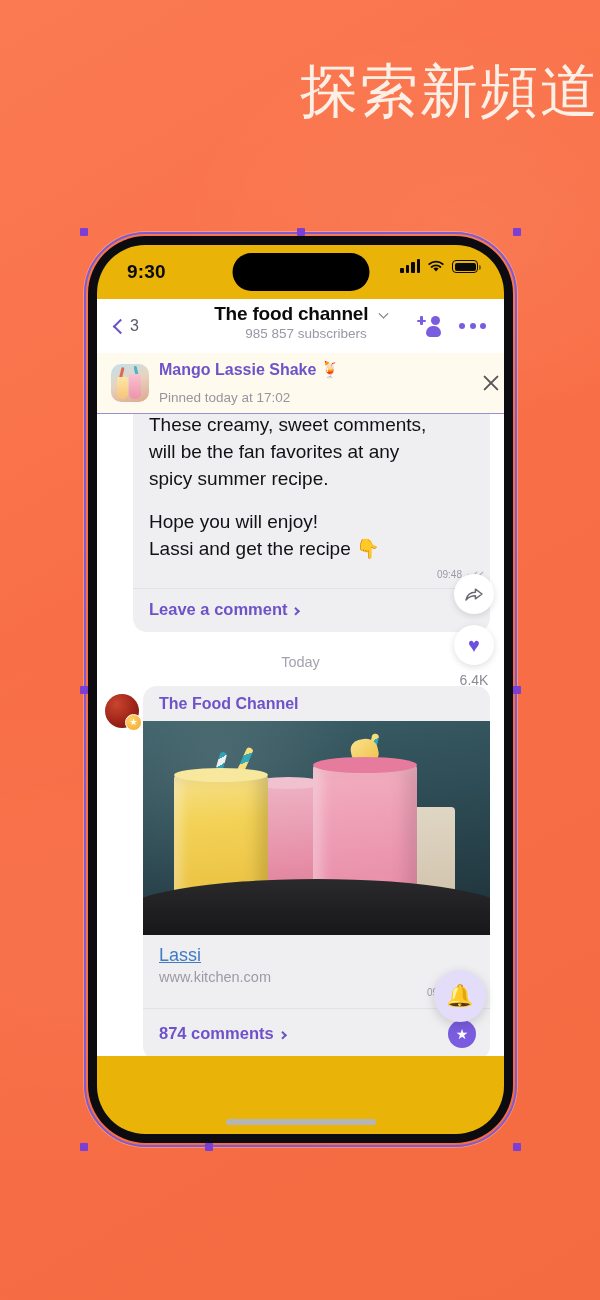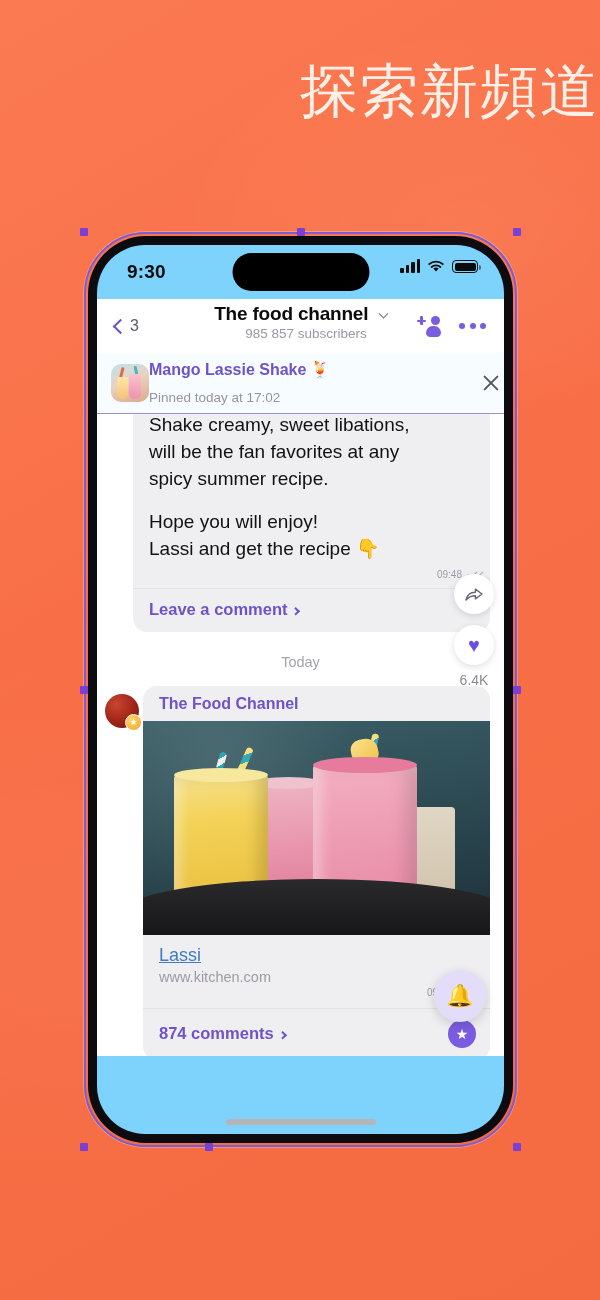--- a/index.html
+++ b/index.html
@@ -45,21 +45,21 @@
     box-shadow: 0 0 0 1px rgba(255,255,255,0.25);
   }
   .phone-bezel {
     position: absolute; inset: 4px;
     border-radius: 58px;
     background: #0B0B10;
   }
   .phone-screen {
     position: absolute; inset: 13px;
     border-radius: 48px;
-    background: #7dd3fc;
+    background: #eab308;
     overflow: hidden;
   }
   
   .handle {
     position: absolute; width: 8px; height: 8px;
     background: #7B3FD4; border-radius: 1px;
   }
   .h-tl { left: -4px; top: -4px; }
   .h-tr { right: -4px; top: -4px; }
   .h-tm { left: 50%; margin-left: -4px; top: -4px; }
@@ -150,21 +150,21 @@
     content: ""; position: absolute; background: #7A5CE0; border-radius: 1px;
   }
   .add-user .plus::before { left: 0; top: 3.5px; width: 9px; height: 2.2px; }
   .add-user .plus::after { left: 3.4px; top: 0; width: 2.2px; height: 9px; }
   .dots { display: flex; gap: 4.5px; }
   .dots i { width: 6px; height: 6px; border-radius: 50%; background: #7A5CE0; display: block; }
 
   
   .pinned {
     position: relative; display: flex; align-items: center;
-    gap: 0; padding: 7px 0 8px 14px;
+    gap: 10px; padding: 7px 0 8px 14px;
     background: rgba(255,255,255,0.93);
     backdrop-filter: blur(4px);
     border-bottom: 1.2px solid #9C8FD0;
     z-index: 5;
   }
   .pin-thumb {
     width: 38px; height: 38px; border-radius: 10px; flex: none;
     background: linear-gradient(160deg,#bfe3ef 0%,#e8d3c0 45%,#dba98d 100%);
     position: relative; overflow: hidden;
   }
@@ -469,21 +469,21 @@
       </div>
       <div class="pin-close"></div>
     </div>
 
     <div class="chat-body">
 
       <div class="counter-5k">5.8K</div>
 
       <div class="msg-block">
         <div class="msg-body">
-          <div class="msg-line clipped">Shake creamy, sweet libations,</div>
+          <div class="msg-line clipped">These creamy, sweet comments,</div>
           <div class="msg-line">will be the fan favorites at any</div>
           <div class="msg-line">spicy summer recipe.</div>
           <div class="msg-line msg-para">Hope you will enjoy!</div>
           <div class="msg-line">
             <span>Lassi and get the recipe</span>
             <span class="point-emoji">👇</span>
           </div>
         </div>
         <div class="msg-meta">
           <span class="msg-time">09:48</span>

